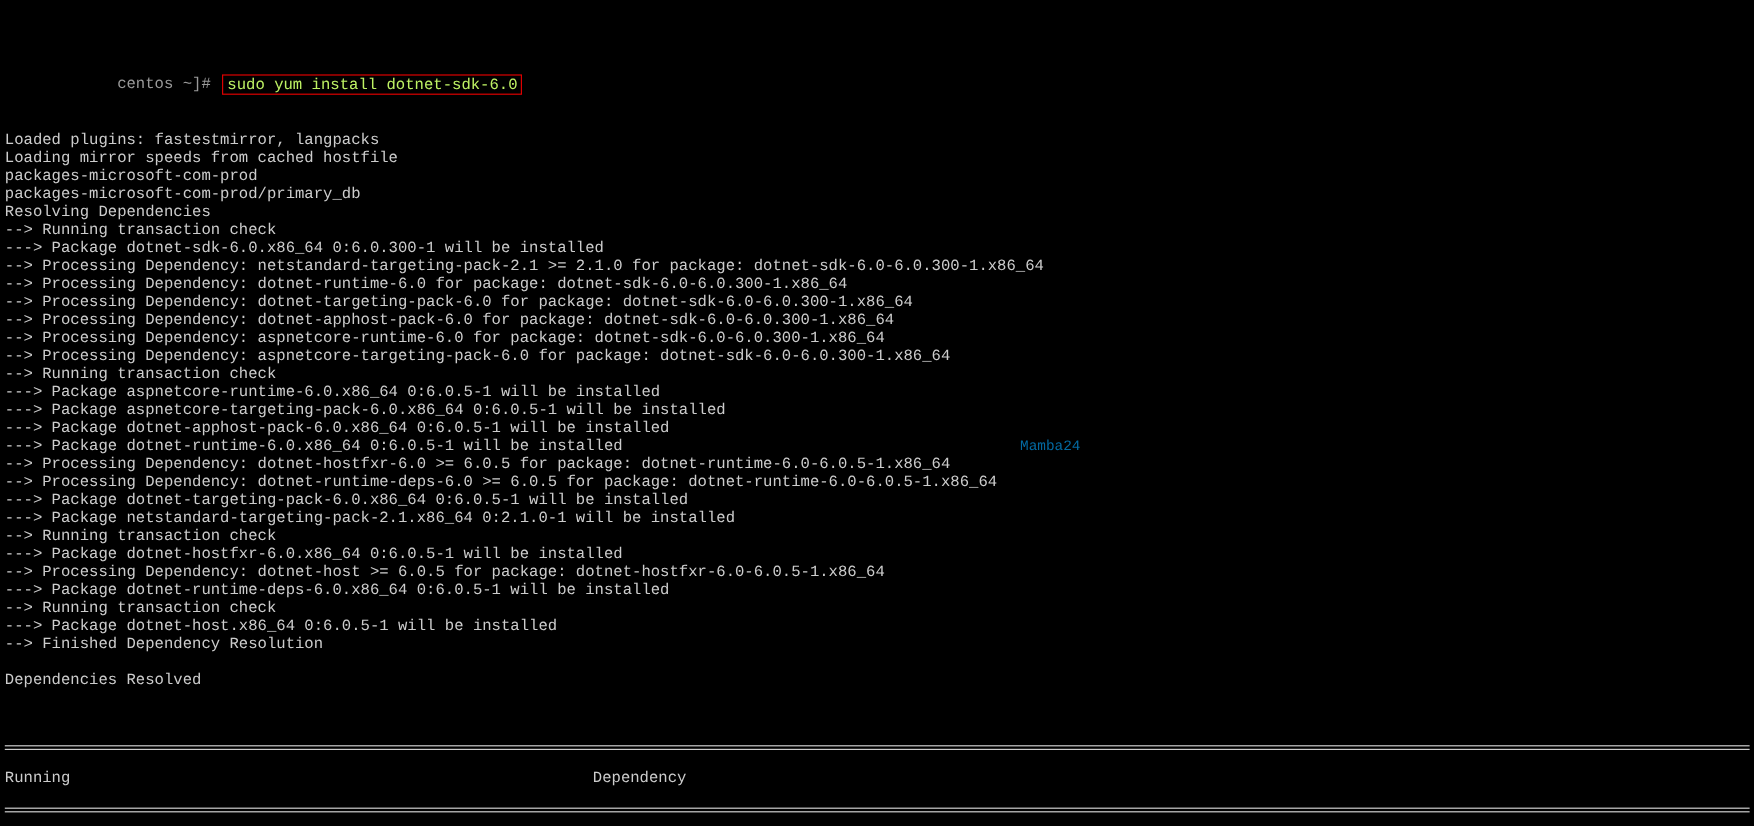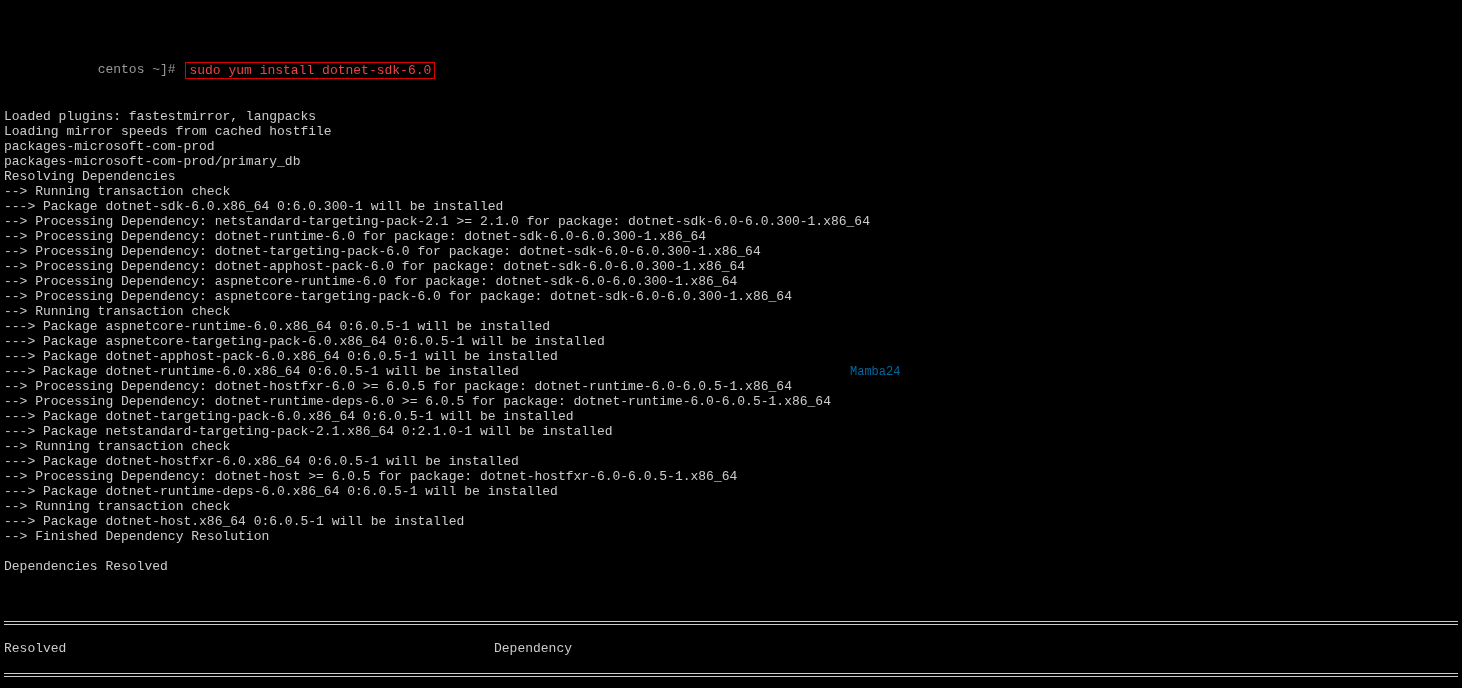--- a/index.html
+++ b/index.html
@@ -11,21 +11,21 @@
     line-height: 15px;
     width: 1462px;
     height: 688px;
     overflow: hidden;
     white-space: pre;
     padding: 2px 4px;
   }
   .prompt-line { display: flex; }
   .prompt-host { color: #999; }
   .prompt-cmd {
-    color: #ef4444;
+    color: #bef264;
     border: 1px solid #d00;
     padding: 0 3px;
     margin-left: 2px;
   }
   .watermark {
     position: absolute;
     color: #0369a1;
     font-size: 12px;
   }
   .double-line {
@@ -46,21 +46,21 @@
 
 
 <div class="prompt-line">
   <span class="prompt-host"><span>            </span><span>centos ~]# </span></span><span class="prompt-cmd">sudo yum install dotnet-sdk-6.0</span>
 </div>
 
 <div id="output-lines"><div>Loaded plugins: fastestmirror, langpacks</div><div>Loading mirror speeds from cached hostfile</div><div>packages-microsoft-com-prod</div><div>packages-microsoft-com-prod/primary_db</div><div>Resolving Dependencies</div><div>--&gt; Running transaction check</div><div>---&gt; Package dotnet-sdk-6.0.x86_64 0:6.0.300-1 will be installed</div><div>--&gt; Processing Dependency: netstandard-targeting-pack-2.1 &gt;= 2.1.0 for package: dotnet-sdk-6.0-6.0.300-1.x86_64</div><div>--&gt; Processing Dependency: dotnet-runtime-6.0 for package: dotnet-sdk-6.0-6.0.300-1.x86_64</div><div>--&gt; Processing Dependency: dotnet-targeting-pack-6.0 for package: dotnet-sdk-6.0-6.0.300-1.x86_64</div><div>--&gt; Processing Dependency: dotnet-apphost-pack-6.0 for package: dotnet-sdk-6.0-6.0.300-1.x86_64</div><div>--&gt; Processing Dependency: aspnetcore-runtime-6.0 for package: dotnet-sdk-6.0-6.0.300-1.x86_64</div><div>--&gt; Processing Dependency: aspnetcore-targeting-pack-6.0 for package: dotnet-sdk-6.0-6.0.300-1.x86_64</div><div>--&gt; Running transaction check</div><div>---&gt; Package aspnetcore-runtime-6.0.x86_64 0:6.0.5-1 will be installed</div><div>---&gt; Package aspnetcore-targeting-pack-6.0.x86_64 0:6.0.5-1 will be installed</div><div>---&gt; Package dotnet-apphost-pack-6.0.x86_64 0:6.0.5-1 will be installed</div><div>---&gt; Package dotnet-runtime-6.0.x86_64 0:6.0.5-1 will be installed</div><div>--&gt; Processing Dependency: dotnet-hostfxr-6.0 &gt;= 6.0.5 for package: dotnet-runtime-6.0-6.0.5-1.x86_64</div><div>--&gt; Processing Dependency: dotnet-runtime-deps-6.0 &gt;= 6.0.5 for package: dotnet-runtime-6.0-6.0.5-1.x86_64</div><div>---&gt; Package dotnet-targeting-pack-6.0.x86_64 0:6.0.5-1 will be installed</div><div>---&gt; Package netstandard-targeting-pack-2.1.x86_64 0:2.1.0-1 will be installed</div><div>--&gt; Running transaction check</div><div>---&gt; Package dotnet-hostfxr-6.0.x86_64 0:6.0.5-1 will be installed</div><div>--&gt; Processing Dependency: dotnet-host &gt;= 6.0.5 for package: dotnet-hostfxr-6.0-6.0.5-1.x86_64</div><div>---&gt; Package dotnet-runtime-deps-6.0.x86_64 0:6.0.5-1 will be installed</div><div>--&gt; Running transaction check</div><div>---&gt; Package dotnet-host.x86_64 0:6.0.5-1 will be installed</div><div>--&gt; Finished Dependency Resolution</div><div>&nbsp;</div><div>Dependencies Resolved</div><div>&nbsp;</div></div>
 
 <div class="double-line"></div>
 <div class="table-header">
-  <span>Resolved</span>
+  <span>Running</span>
   <span>Dependency</span>
 </div>
 <div class="double-line"></div>
 
 
 
 <div class="watermark" style="top:365px; left:850px;">Mamba24</div>
 
 
 

